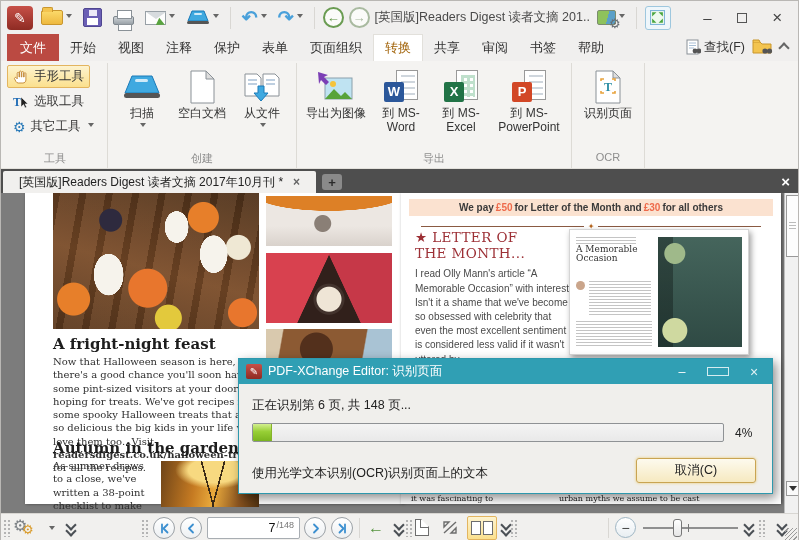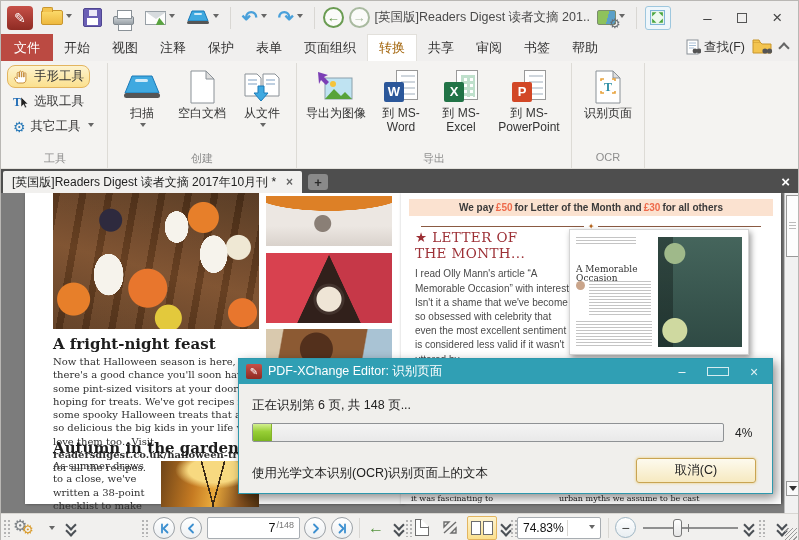--- a/index.html
+++ b/index.html
@@ -25,44 +25,44 @@
 .uglyph{font-size:19px;font-weight:bold;color:#49a0da;line-height:20px}
 .tbc{width:21px;height:21px;border-radius:50%;border:2px solid #6a9c52;display:grid;place-items:center;font-weight:bold;font-size:13px;color:#5d9441;background:#fbfbf9}
 .tbc.dis{border-color:#a9baa0;color:#a9baa0}
 .tbtitle{font-size:12.5px;color:#4a4a4a;max-width:250px;white-space:nowrap;overflow:hidden}
 .sess{width:19px;height:15px;background:linear-gradient(105deg,#8ec25c 55%,#5aa0c8 56%);border:1px solid #7b8c6d;border-radius:2px;position:relative}
 .sessgear{position:absolute;right:-6px;bottom:-7px;font-size:13px;color:#676d73}
 .fsbtn{width:26px;height:24px;border:1px solid #9ec7de;background:#eef6fb;border-radius:3px;display:grid;place-items:center}
 .wc{width:30px;height:24px;display:grid;place-items:center;font-size:15px;color:#444}
 .maxbox{width:10px;height:10px;border:1.5px solid #555}
 
-.menubar{height:27px;display:flex;align-items:stretch;flex:0 0 auto}
+.menubar{height:27px;display:flex;align-items:stretch;padding-left:6px;flex:0 0 auto}
 .mtab{display:flex;align-items:center;padding:0 11px;font-size:13px;color:#333}
 .mtab.red{background:#bb4a42;color:#fff;padding:0 13px}
 .mtab.act{background:#fff;color:#a16207;border:1px solid #e2e0db;border-bottom:none}
 .findarea{margin-left:auto;display:flex;align-items:center;gap:7px;padding-right:10px}
 .cup{width:8px;height:8px;border-top:2px solid #666;border-right:2px solid #666;transform:rotate(-45deg);display:inline-block}
 
 .ribbon{height:108px;background:#f4f3f1;display:flex;padding:2px 0 0 2px;flex:0 0 auto;border-bottom:1px solid #e3e1dc}
 .rgroup{display:flex;flex-direction:column;border-right:1px solid #dddbd6;padding:2px 4px 0}
 .items{flex:1;display:flex;align-items:flex-start}
 .glabel{height:17px;text-align:center;color:#8d8d8d;font-size:11px}
 .toolcol{display:flex;flex-direction:column;gap:2px;width:96px}
 .tool{display:flex;align-items:center;gap:5px;padding:2px 5px;font-size:12.5px;border:1px solid transparent}
-.tool.hl{background:linear-gradient(#fdf3cf,#fbe08e);border:1px solid #e3b55f;border-radius:8px}
+.tool.hl{background:linear-gradient(#fdf3cf,#fbe08e);border:1px solid #e3b55f;border-radius:2px}
 .rbig{width:60px;display:flex;flex-direction:column;align-items:center;padding-top:2px;font-size:12px;text-align:center;line-height:1.15}
 .rbig .ric{height:40px;display:flex;align-items:center}
 .rbig.wide{width:76px}
 .msic{position:relative;width:34px;height:34px}
 .mspage{position:absolute;right:0;top:0;width:22px;height:30px;background:#fff;border:1px solid #999;background-image:repeating-linear-gradient(#cfd6dd 0 2px,transparent 2px 6px);background-size:14px 22px;background-position:4px 4px;background-repeat:no-repeat}
 .msbox{position:absolute;left:0;bottom:2px;width:20px;height:20px;border-radius:2px;color:#fff;font-weight:bold;font-size:13px;display:grid;place-items:center}
 .msbox.w{background:#2b579a}.msbox.x{background:#217346}.msbox.p{background:#d24726}
 
 .tabbar{height:24px;background:#4e4e4e;display:flex;align-items:flex-end;flex:0 0 auto;position:relative}
-.dtab{height:22px;background:#f1f0ee;display:flex;align-items:center;gap:10px;padding:0 9px;font-size:12px;border-radius:2px 2px 0 0;margin-left:2px;color:#222}
+.dtab{height:22px;background:#f1f0ee;display:flex;align-items:center;gap:10px;padding:0 16px;font-size:12px;border-radius:2px 2px 0 0;margin-left:2px;color:#222}
 .tclose{color:#666;font-size:12px;font-weight:bold}
 .addtab{width:20px;height:16px;margin:0 0 3px 6px;background:#8a8a8a;border-radius:3px;color:#2b2b2b;font-weight:bold;display:grid;place-items:center;font-size:13px;line-height:1}
 .barclose{position:absolute;right:8px;top:4px;color:#fff;font-size:15px;font-weight:bold}
 
 .doc{position:relative;height:320px;background:#7c7c7c;flex:0 0 auto;overflow:hidden}
 .page{position:absolute;background:#fff;box-shadow:1px 0 3px rgba(0,0,0,.45)}
 .serif{font-family:"DejaVu Serif","Liberation Serif",serif}
 .ph{position:absolute}
 .ph-cookies{background:radial-gradient(circle at 10% 78%,#e77f2a 0 16px,transparent 17px),radial-gradient(circle at 73% 18%,#e77f2a 0 15px,transparent 16px),radial-gradient(circle at 46% 70%,#e8762d 0 19px,transparent 20px),radial-gradient(circle at 92% 88%,#e8762d 0 14px,transparent 15px),radial-gradient(circle at 56% 92%,#e3c93c 0 13px,transparent 14px),radial-gradient(ellipse 15px 21px at 27% 60%,#f6f3ec 0 98%,transparent),radial-gradient(ellipse 14px 19px at 78% 45%,#f6f3ec 0 98%,transparent),radial-gradient(ellipse 12px 16px at 60% 25%,#f6f3ec 0 98%,transparent),radial-gradient(circle at 90% 40%,#efe8d4 0 12px,transparent 13px),radial-gradient(circle at 28% 20%,#2e2a3e 0 11px,transparent 12px),repeating-linear-gradient(100deg,rgba(0,0,0,.16) 0 7px,rgba(255,255,255,.05) 7px 26px),linear-gradient(15deg,#5d3a1f,#7a4c28 45%,#6b4223 65%,#50331b)}
 .ph-cat{background:radial-gradient(circle at 45% 55%,#8a7f76 0 8px,transparent 9px),radial-gradient(ellipse 60% 35% at 50% -5%,#dd8026 0 98%,transparent),linear-gradient(#ece7e2 60%,#d9d2cc)}
@@ -76,21 +76,21 @@
 .a2row{display:flex;gap:8px}
 .banner{position:absolute;left:8px;top:6px;width:364px;height:17px;background:#fbe2d0;display:flex;align-items:center;justify-content:center;font-size:10px;font-weight:bold;color:#3a3a3a}
 .banner b{color:#ee6a4b;margin:0 2px}
 .divline{position:absolute;left:20px;top:29px;width:340px;height:9px;display:flex;align-items:center;gap:4px;color:#b5651d;font-size:8px}
 .divline::before,.divline::after{content:"";flex:1;height:1px;background:#8a5a42}
 .lt1{font-size:13.5px;font-weight:normal;color:#9c2f35;letter-spacing:.4px;line-height:1.2}
 .lbody{font-size:10px;line-height:1.42;color:#4a4a4a;margin-top:6px}
 .inset{position:absolute;left:168px;top:36px;width:180px;height:126px;background:#fff;box-shadow:2px 3px 6px rgba(0,0,0,.4);border:1px solid #d5d5d5;display:flex;gap:4px;padding:7px 6px}
 .insL{width:78px;position:relative}
 .lines{background-image:repeating-linear-gradient(#c4c4c4 0 1px,transparent 1px 3px)}
-.insT{font-size:9px;line-height:1.05;color:#333;margin:20px 0 3px}
+.insT{font-size:9px;line-height:1.05;color:#333;margin:0 0 3px}
 .portrait{width:9px;height:9px;border-radius:50%;background:#caa58b;position:absolute;left:0;top:44px}
 .insR{flex:1;background:radial-gradient(circle at 20% 15%,#9fb98a 0 10px,transparent 11px),radial-gradient(circle at 20% 85%,#cfd9a0 0 12px,transparent 13px),linear-gradient(90deg,rgba(0,0,0,.3) 0 18%,transparent 18%),linear-gradient(#45655c,#2f4a44)}
 .slivers{position:absolute;font-size:8px;color:#222;top:301px;white-space:nowrap}
 .sbar{position:absolute;left:783px;top:0;width:16px;height:320px;background:#f1f1f1;border-left:1px solid #bdbdbd}
 .sthumb{position:absolute;left:1px;top:2px;width:13px;height:62px;background:#fdfdfd;border:1px solid #999;background-image:repeating-linear-gradient(#bbb 0 1px,transparent 1px 3px);background-size:7px 9px;background-position:2px 26px;background-repeat:no-repeat}
 .sdown{position:absolute;left:1px;bottom:17px;width:13px;height:15px;border:1px solid #999;background:#fafafa;display:grid;place-items:center}
 .tri-d{width:0;height:0;border:4px solid transparent;border-top:5px solid #333;margin-top:4px}
 
 .dlg{position:absolute;left:237px;top:165px;width:535px;height:136px;background:#f0efec;border:1px solid #2d98ad;box-shadow:3px 4px 10px rgba(0,0,0,.45)}
 .dlgtit{height:25px;background:#309fb4;display:flex;align-items:center;gap:6px;padding:0 7px;color:#fff;font-size:12.5px}
@@ -502,25 +502,20 @@
     <span class="pgico" style="left:414px"></span>
     <span class="fitico" style="left:441px"><svg width="16" height="15" viewBox="0 0 16 15">
           <path d="M2 13L14 2M2 2h5L2 7zM14 13H9l5-5z" fill="none" stroke="#6d6d6d" stroke-width="1.4"></path>
         </svg></span>
     <span class="twopg">
         <span class="mini"></span>
         <span class="mini"></span>
       </span>
     <span class="cdd" style="left:499px;top:8px"></span>
     <span class="grip" style="left:509px"></span>
-    <span class="zoombox">
-        <span>74.83%</span>
-        <span class="vsep" style="height:16px"></span>
-        <span class="car"></span>
-      </span>
     <span class="ssep" style="left:607px"></span>
     <span class="minus">−</span>
     <span class="slider">
       <span class="shandle"></span>
       <span class="stick"></span>
     </span>
     <span class="cdd" style="left:742px;top:8px"></span>
     <span class="grip" style="left:757px"></span>
     <span class="cdd" style="left:775px;top:8px"></span>
     <span class="corner"></span>

